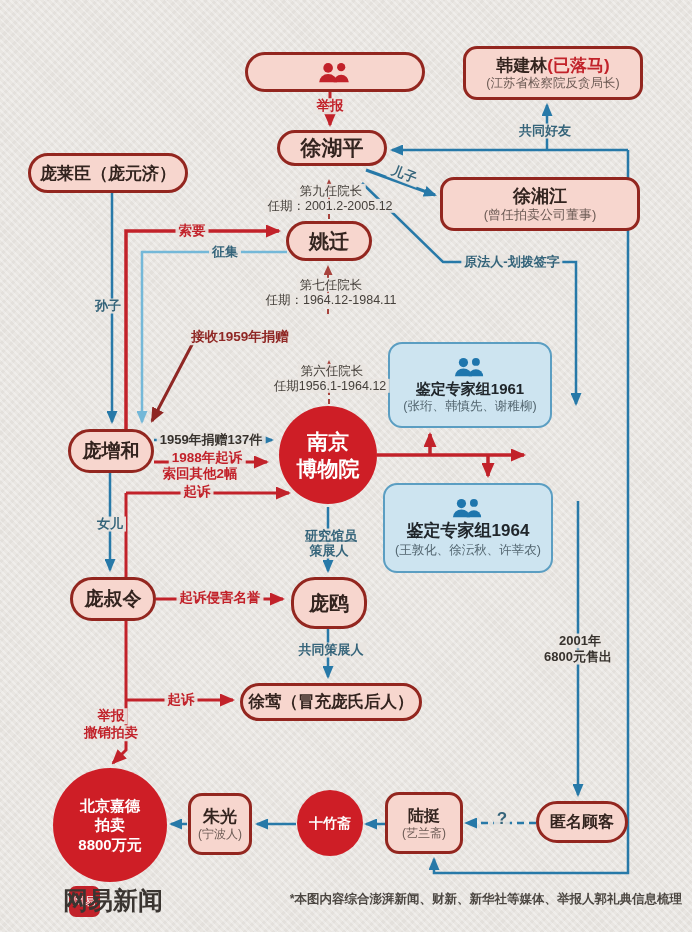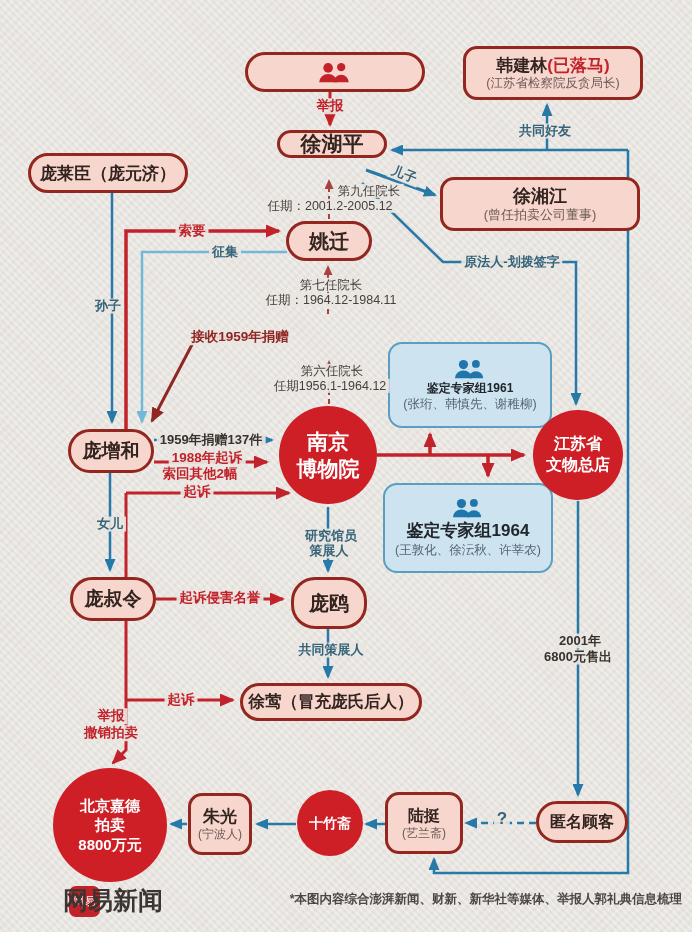--- a/index.html
+++ b/index.html
@@ -109,21 +109,21 @@
     <div style="font-size:17px;font-weight:bold;">
       <span>韩建林</span><span class="status-red">(已落马)</span>
     </div>
     <div class="sub" style="font-size:12.5px;">(江苏省检察院反贪局长)</div>
   </div>
 
   <div class="node pill" style="left:28px;top:153px;width:160px;height:40px;font-size:17px;">
     <span>庞莱臣（庞元济）</span>
   </div>
 
-  <div class="node pill" style="left:277px;top:130px;width:110px;height:28px;font-size:21px;">
+  <div class="node pill" style="left:277px;top:130px;width:110px;height:36px;font-size:21px;">
     <span>徐湖平</span>
   </div>
 
   <div class="node rbox" style="left:440px;top:177px;width:200px;height:54px;">
     <div style="font-size:18px;font-weight:bold;">徐湘江</div>
     <div class="sub" style="font-size:13px;">(曾任拍卖公司董事)</div>
   </div>
 
   <div class="node pill" style="left:286px;top:221px;width:86px;height:40px;font-size:20px;">
     <span>姚迁</span>
@@ -132,21 +132,21 @@
 
   <div class="node ebox" style="left:388px;top:342px;width:164px;height:86px;">
     <svg class="picon" width="32" height="21" viewBox="0 0 48 32">
         <g fill="#1f76ad">
           <circle cx="33" cy="9" r="6"></circle>
           <path d="M22,31 a11,11 0 0 1 22,0 z"></path>
           <circle cx="14" cy="10" r="7"></circle>
           <path d="M1,31 a13,12 0 0 1 26,0 z"></path>
         </g>
       </svg>
-    <div style="font-size:12px;font-weight:bold;">鉴定专家组1961</div>
+    <div style="font-size:15px;font-weight:bold;">鉴定专家组1961</div>
     <div class="members">(张珩、韩慎先、谢稚柳)</div>
   </div>
 
   <div class="node ebox" style="left:383px;top:483px;width:170px;height:90px;">
     <svg class="picon" width="32" height="21" viewBox="0 0 48 32">
         <g fill="#1f76ad">
           <circle cx="33" cy="9" r="6"></circle>
           <path d="M22,31 a11,11 0 0 1 22,0 z"></path>
           <circle cx="14" cy="10" r="7"></circle>
           <path d="M1,31 a13,12 0 0 1 26,0 z"></path>
@@ -154,24 +154,20 @@
       </svg>
     <div style="font-size:17px;font-weight:bold;">鉴定专家组1964</div>
     <div class="members">(王敦化、徐沄秋、许莘农)</div>
   </div>
 
   <div class="node circle" style="left:279px;top:406px;width:98px;height:98px;font-size:21px;">
     <div>南京</div>
     <div>博物院</div>
   </div>
 
-  <div class="node circle" style="left:533px;top:410px;width:90px;height:90px;font-size:16px;">
-    <div>江苏省</div>
-    <div>文物总店</div>
-  </div>
 
   <div class="node pill" style="left:68px;top:429px;width:86px;height:44px;font-size:19px;">
     <span>庞增和</span>
   </div>
 
   <div class="node pill" style="left:70px;top:577px;width:86px;height:44px;font-size:19px;">
     <span>庞叔令</span>
   </div>
 
   <div class="node pill" style="left:291px;top:577px;width:76px;height:52px;font-size:20px;">
@@ -202,38 +198,38 @@
     <div class="sub" style="font-size:12px;">(艺兰斋)</div>
   </div>
 
   <div class="node pill" style="left:536px;top:801px;width:92px;height:42px;font-size:16px;">
     <span>匿名顾客</span>
   </div>
 
   <span class="lbl lr" style="left:330px;top:106px;">举报</span>
   <span class="lbl lb" style="left:545px;top:131px;">共同好友</span>
   <span class="lbl lb" style="left:404px;top:175px;transform:translate(-50%,-50%) rotate(21deg);">儿子</span>
-  <span class="lbl lg" style="left:331px;top:191px;margin-left:38px;">第九任院长</span>
+  <span class="lbl lg" style="left:331px;top:191px;">第九任院长</span>
   <span class="lbl lg" style="left:330px;top:206px;">任期：2001.2-2005.12</span>
   <span class="lbl lr" style="left:192px;top:231px;">索要</span>
   <span class="lbl lb" style="left:225px;top:252px;">征集</span>
   <span class="lbl lb" style="left:512px;top:262px;">原法人-划拨签字</span>
   <span class="lbl lg" style="left:331px;top:285px;">第七任院长</span>
   <span class="lbl lg" style="left:331px;top:300px;">任期：1964.12-1984.11</span>
   <span class="lbl ldr" style="left:240px;top:337px;">接收1959年捐赠</span>
   <span class="lbl lg" style="left:332px;top:371px;">第六任院长</span>
   <span class="lbl lg" style="left:330px;top:386px;">任期1956.1-1964.12</span>
   <span class="lbl lb" style="left:108px;top:306px;">孙子</span>
   <span class="lbl ld" style="left:211px;top:440px;">1959年捐赠137件</span>
   <span class="lbl lr" style="left:207px;top:458px;">1988年起诉</span>
   <span class="lbl lr" style="left:200px;top:474px;">索回其他2幅</span>
   <span class="lbl lr" style="left:197px;top:492px;">起诉</span>
   <span class="lbl lb" style="left:110px;top:524px;">女儿</span>
   <span class="lbl lr" style="left:220px;top:598px;">起诉侵害名誉</span>
-  <span class="lbl lb" style="left:331px;top:536px;">研究馆员</span>
+  <span class="lbl lb" style="left:331px;top:536px;text-decoration:underline;">研究馆员</span>
   <span class="lbl lb" style="left:329px;top:551px;">策展人</span>
   <span class="lbl lb" style="left:331px;top:650px;">共同策展人</span>
   <span class="lbl lr" style="left:181px;top:700px;">起诉</span>
   <span class="lbl lr" style="left:111px;top:716px;">举报</span>
   <span class="lbl lr" style="left:111px;top:733px;">撤销拍卖</span>
   <span class="lbl ld" style="left:580px;top:641px;">2001年</span>
   <span class="lbl ld" style="left:578px;top:657px;">6800元售出</span>
   <span class="lbl lb" style="left:502px;top:819px;font-size:17px;font-weight:bold;">?</span>
 
   <div class="footer-logo">

